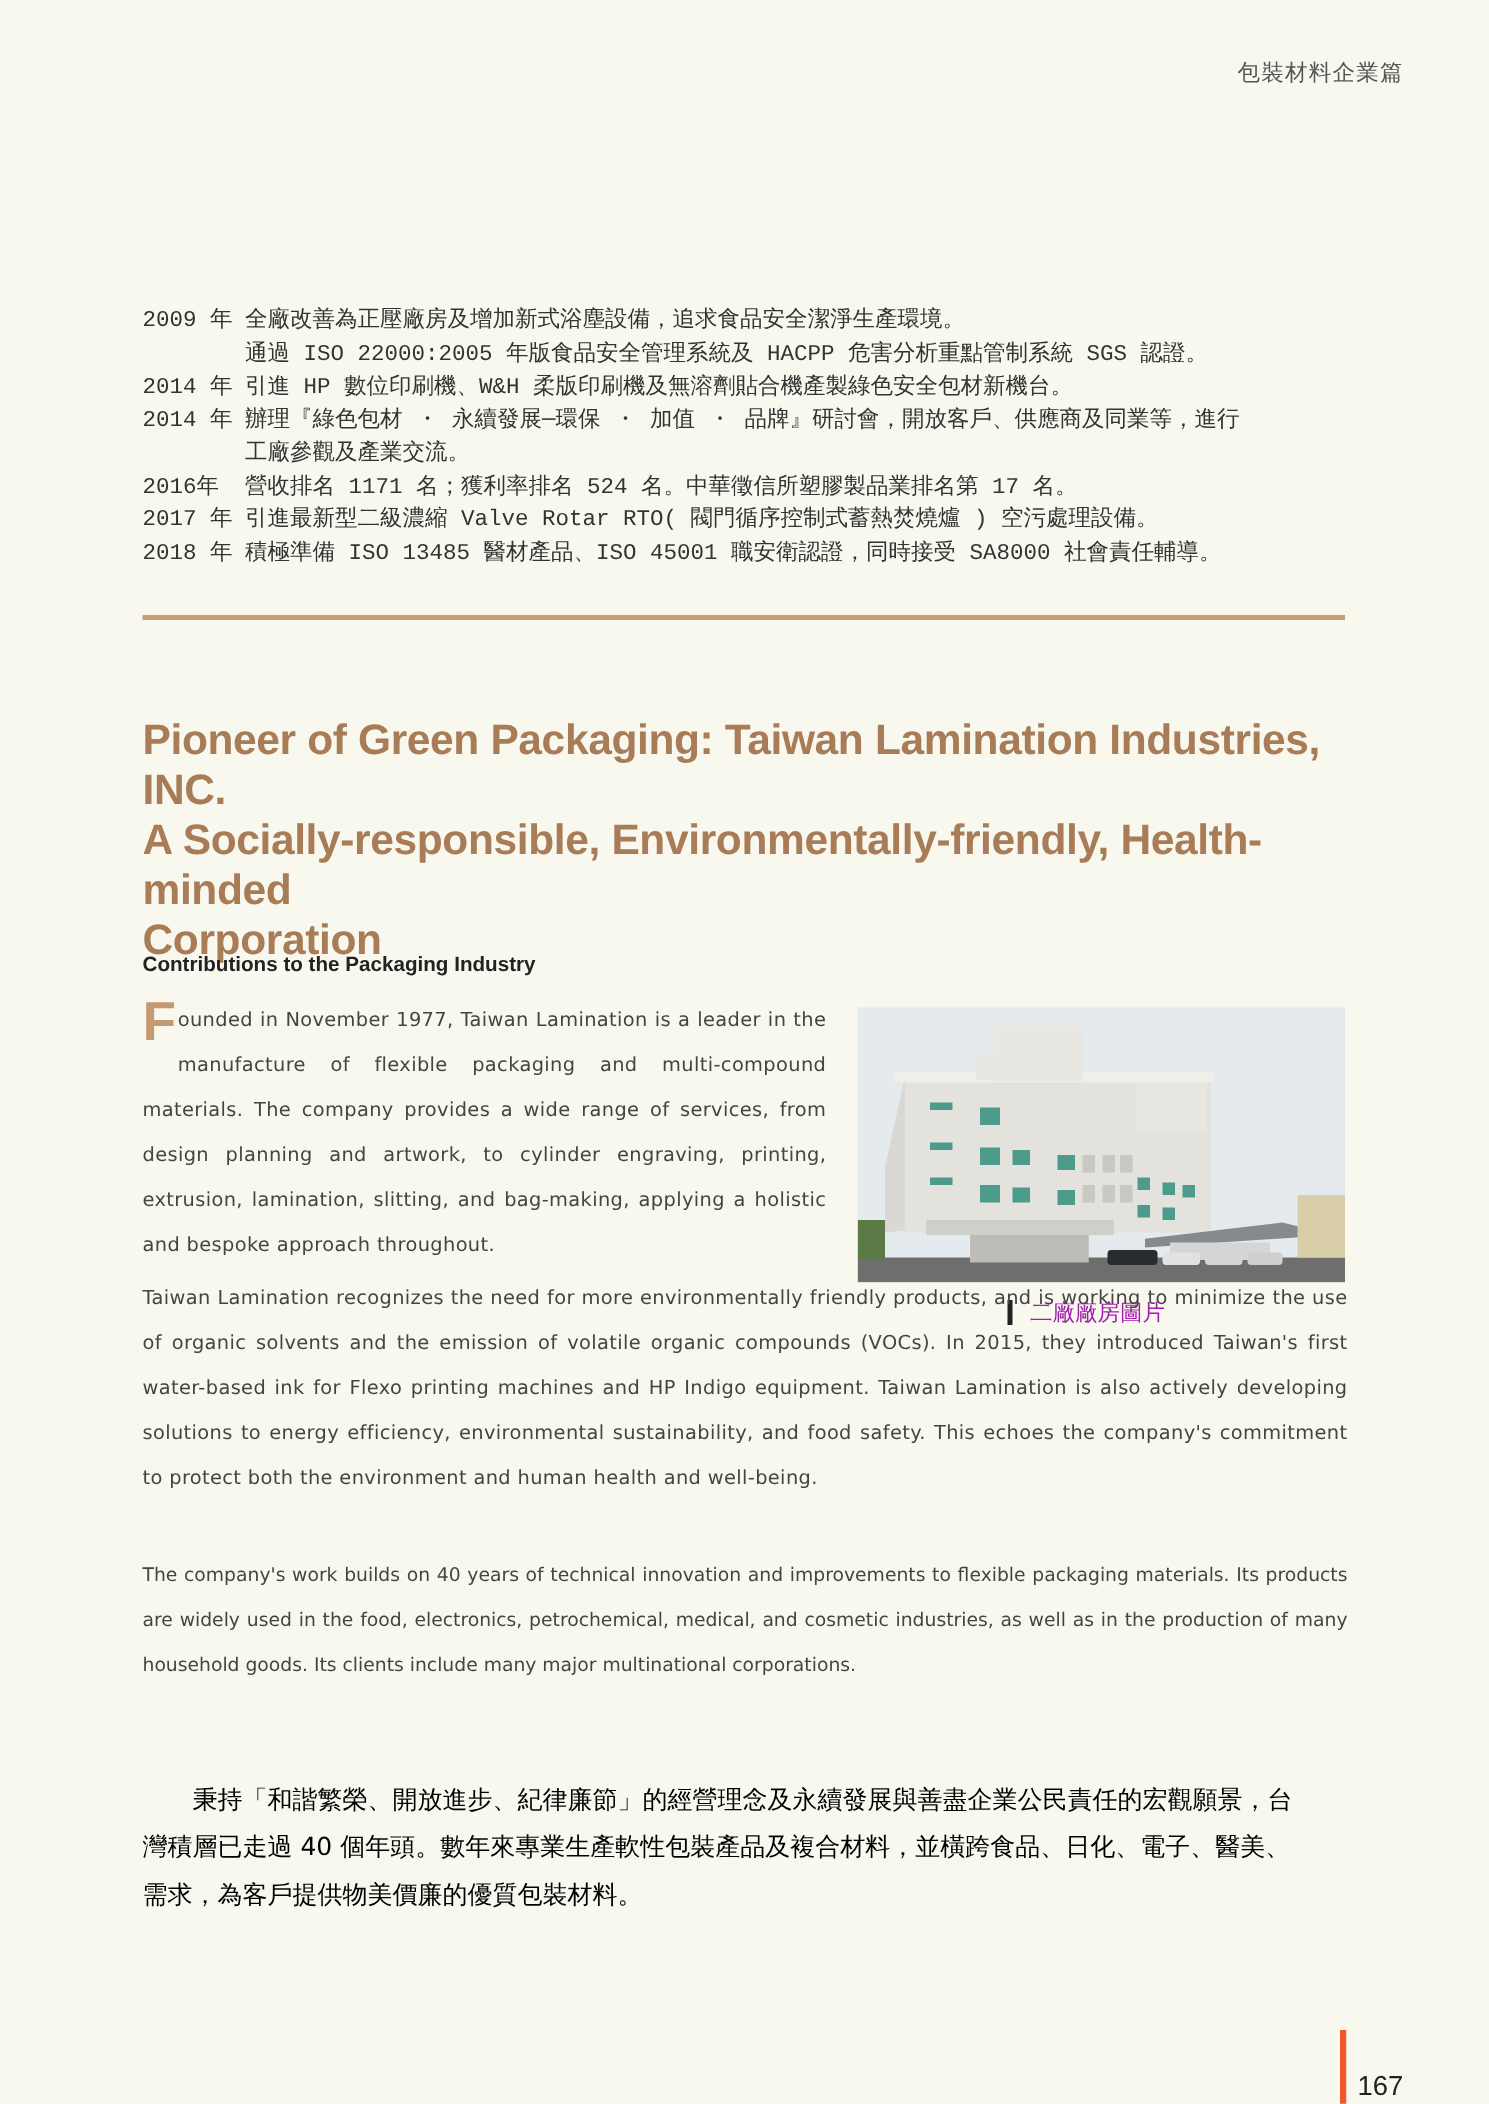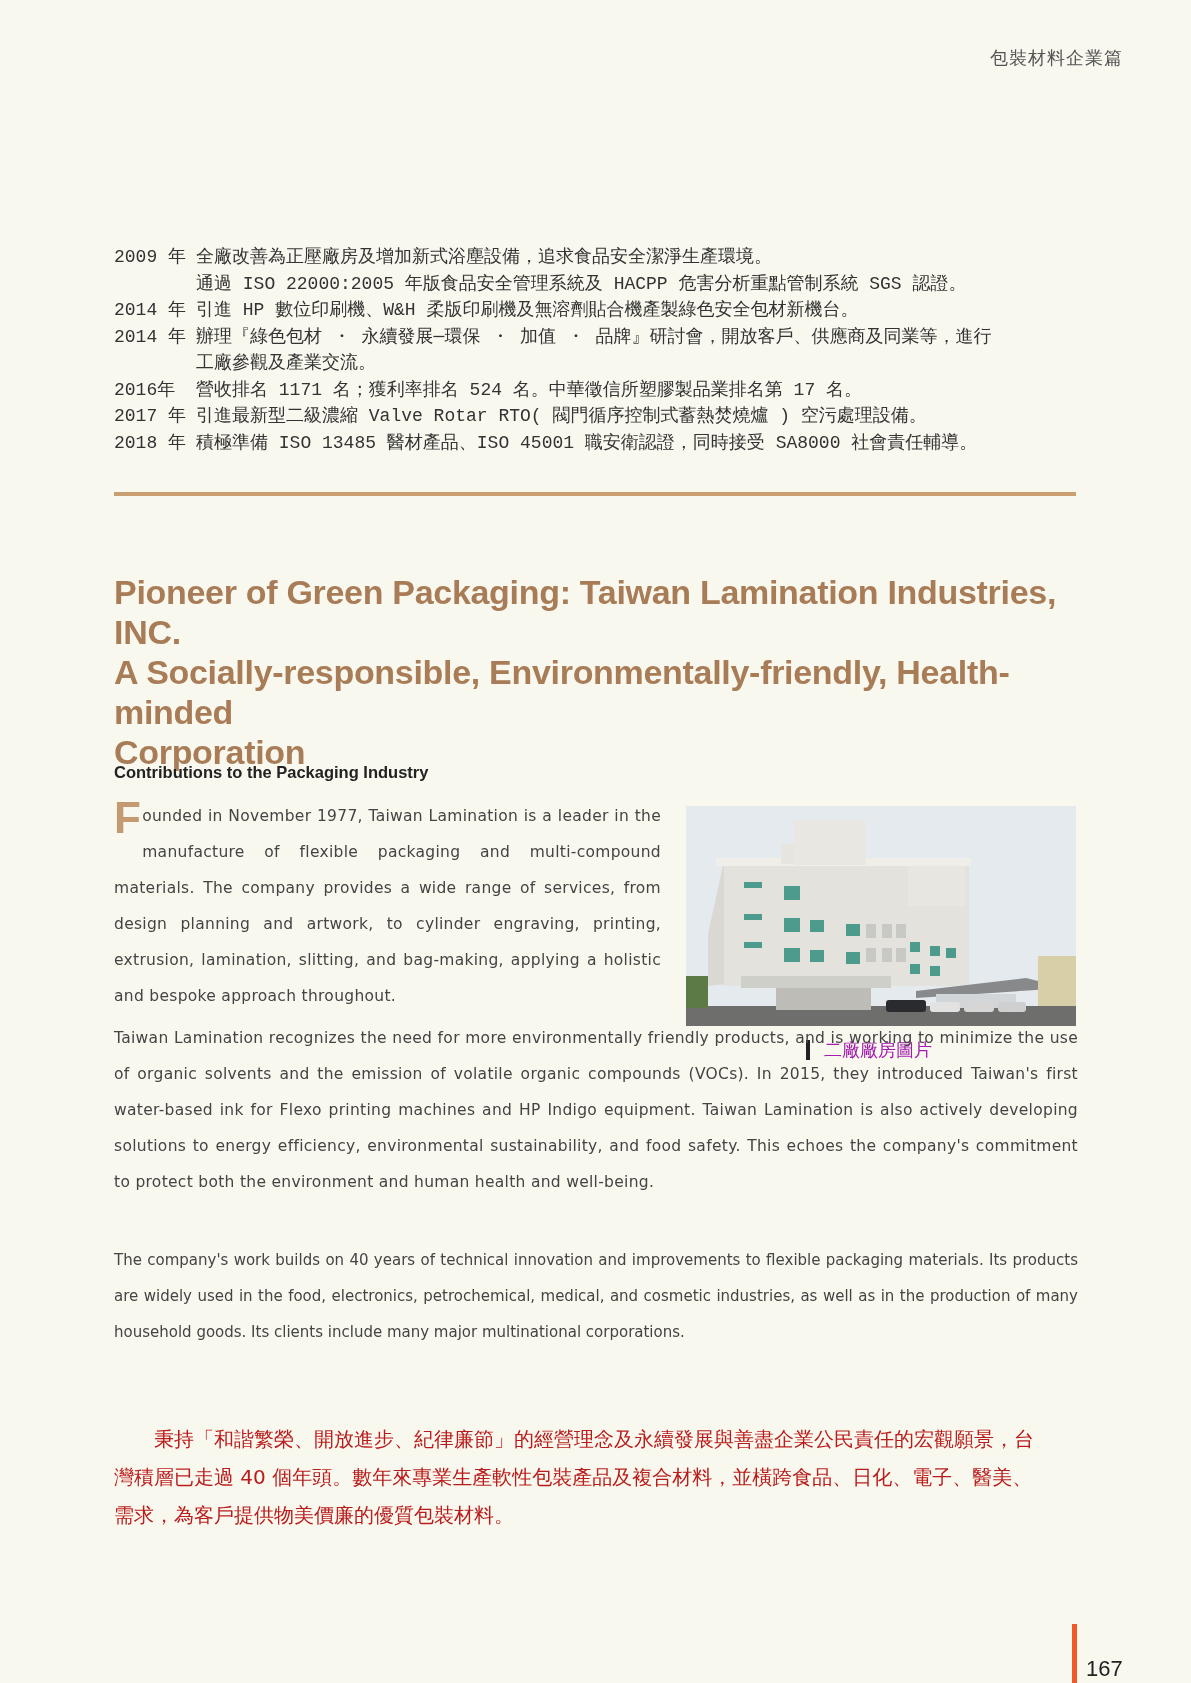--- a/index.html
+++ b/index.html
@@ -50,21 +50,21 @@
     position: absolute; left: 686px; top: 806px; width: 390px; height: 220px;
     overflow: hidden; background: linear-gradient(#dfe7ec 0%, #eef1f0 100%);
   }
   .caption {
     position: absolute; left: 806px; top: 1038px; font-size: 18px; color: #a21caf;
     display: flex; align-items: center; gap: 14px;
   }
   .caption-bar { width: 4px; height: 20px; background: #222; }
   .zh-para {
     position: absolute; left: 114px; top: 1420px; width: 964px;
-    font-size: 20px; line-height: 38px; color: #b91c1c; text-indent: 2em; text-align: justify;
+    font-size: 20px; line-height: 38px; color: #000000; text-indent: 2em; text-align: justify;
   }
   .zh-para span { display: block; white-space: nowrap; }
   .zh-para span:not(:first-child) { text-indent: 0; }
   .page-num {
     position: absolute; left: 1086px; top: 1656px;
     font-family: "Liberation Sans", sans-serif; font-size: 22px; color: #222;
   }
   .page-bar {
     position: absolute; left: 1072px; top: 1624px; width: 5px; height: 59px;
     background: #f05a2a;

